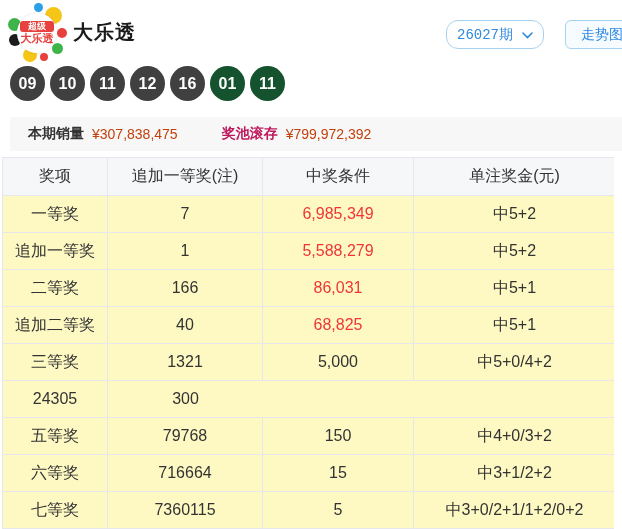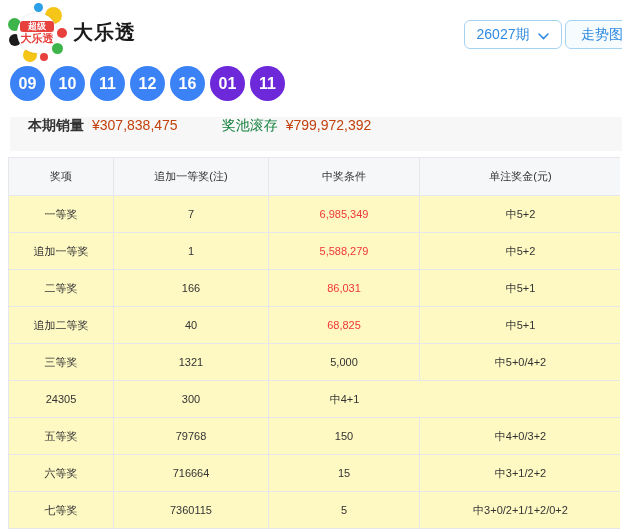--- a/index.html
+++ b/index.html
@@ -22,46 +22,46 @@
     border-radius:50%; background:#fff; display:flex; flex-direction:column;
     align-items:center; justify-content:center; box-shadow:0 0 2px rgba(0,0,0,.15); }
   .logo-line1 { font-size:9px; font-weight:bold; color:#fff; background:#e8403c;
     border-radius:3px; padding:0 8px; line-height:11px; }
   .logo-line2 { font-size:11px; font-weight:bold; color:#e8403c; line-height:13px; }
 
   .page-title { position:absolute; left:73px; top:19px; font-size:20px;
     font-weight:bold; color:#1a1a1a; letter-spacing:1px; }
   .draw-date { position:absolute; left:140px; top:25px; font-size:13px; color:#333; }
 
-  .issue-select { position:absolute; left:464px; top:20px; width:98px; height:29px;
-    border:1px solid #a6d2f2; border-radius:6px; background:#fff; color:#2f8ae0;
+  .issue-select { position:absolute; left:446px; top:20px; width:98px; height:29px;
+    border:1px solid #a6d2f2; border-radius:12px; background:#fff; color:#2f8ae0;
     font-size:14px; display:flex; align-items:center; justify-content:center;
-    gap:9px; cursor:pointer; }
+    gap:9px; cursor:pointer;font-family:Liberation Mono, monospace; }
   .trend-btn { position:absolute; left:565px; top:20px; width:82px; height:29px;
     border:1px solid #a6d2f2; border-radius:6px; background:#f6fbfe; color:#2f8ae0;
     font-size:14px; display:flex; align-items:center; padding-left:15px; cursor:pointer; }
 
   
   .balls { position:absolute; left:10px; top:66px; display:flex; gap:5px; }
   .ball { width:35px; height:35px; border-radius:50%; color:#fff; font-weight:bold;
     font-size:16px; display:flex; align-items:center; justify-content:center; }
-  .ball.front { background:#3b82f6; }
-  .ball.back  { background:#6d28d9; }
+  .ball.front { background:#404040; }
+  .ball.back  { background:#14532d; }
 
   
   .sales-bar { position:absolute; left:10px; top:117px; width:612px; height:34px;
-    background:#f7f7f8; display:flex; font-size:14px;
+    background:#f7f7f8; display:flex; align-items:center; font-size:14px;
     padding-left:18px; }
   .sales-label { font-weight:bold; color:#333; }
   .sales-value { color:#c2410c; margin-left:8px; }
-  .pool-label { font-weight:normal; color:#15803d; margin-left:44px; }
+  .pool-label { font-weight:bold; color:#be185d; margin-left:44px; }
 
   
-  .prize-table { position:absolute; left:8px; top:157px; width:612px;
-    border:1px solid #e6e7ec; border-right:none; font-size:11px; }
+  .prize-table { position:absolute; left:2px; top:157px; width:612px;
+    border:1px solid #e6e7ec; border-right:none; font-size:16px; }
   .t-row { display:grid; grid-template-columns:105px 155px 151px 201px;
     height:37px; border-bottom:1px solid #e6e7ec; background:#fef9c3; }
   .t-row.head { height:38px; background:#f6f7f9; }
   .t-row:last-child { border-bottom:1px solid #e6e7ec; }
   .t-cell { display:flex; align-items:center; justify-content:center;
     border-right:1px solid #e6e7ec; overflow:hidden; white-space:nowrap; }
   .t-cell:last-child { border-right:none; }
   .red { color:#ef3636; }
 
   .chev { display:inline-block; }
@@ -152,21 +152,20 @@
     </div>
     <div class="t-row">
       <div class="t-cell">三等奖</div>
       <div class="t-cell">1321</div>
       <div class="t-cell">5,000</div>
       <div class="t-cell">中5+0/4+2</div>
     </div>
     <div class="t-row">
       <div class="t-cell">24305</div>
       <div class="t-cell">300</div>
-      <div class="t-cell">中4+1</div>
     </div>
     <div class="t-row">
       <div class="t-cell">五等奖</div>
       <div class="t-cell">79768</div>
       <div class="t-cell">150</div>
       <div class="t-cell">中4+0/3+2</div>
     </div>
     <div class="t-row">
       <div class="t-cell">六等奖</div>
       <div class="t-cell">716664</div>

